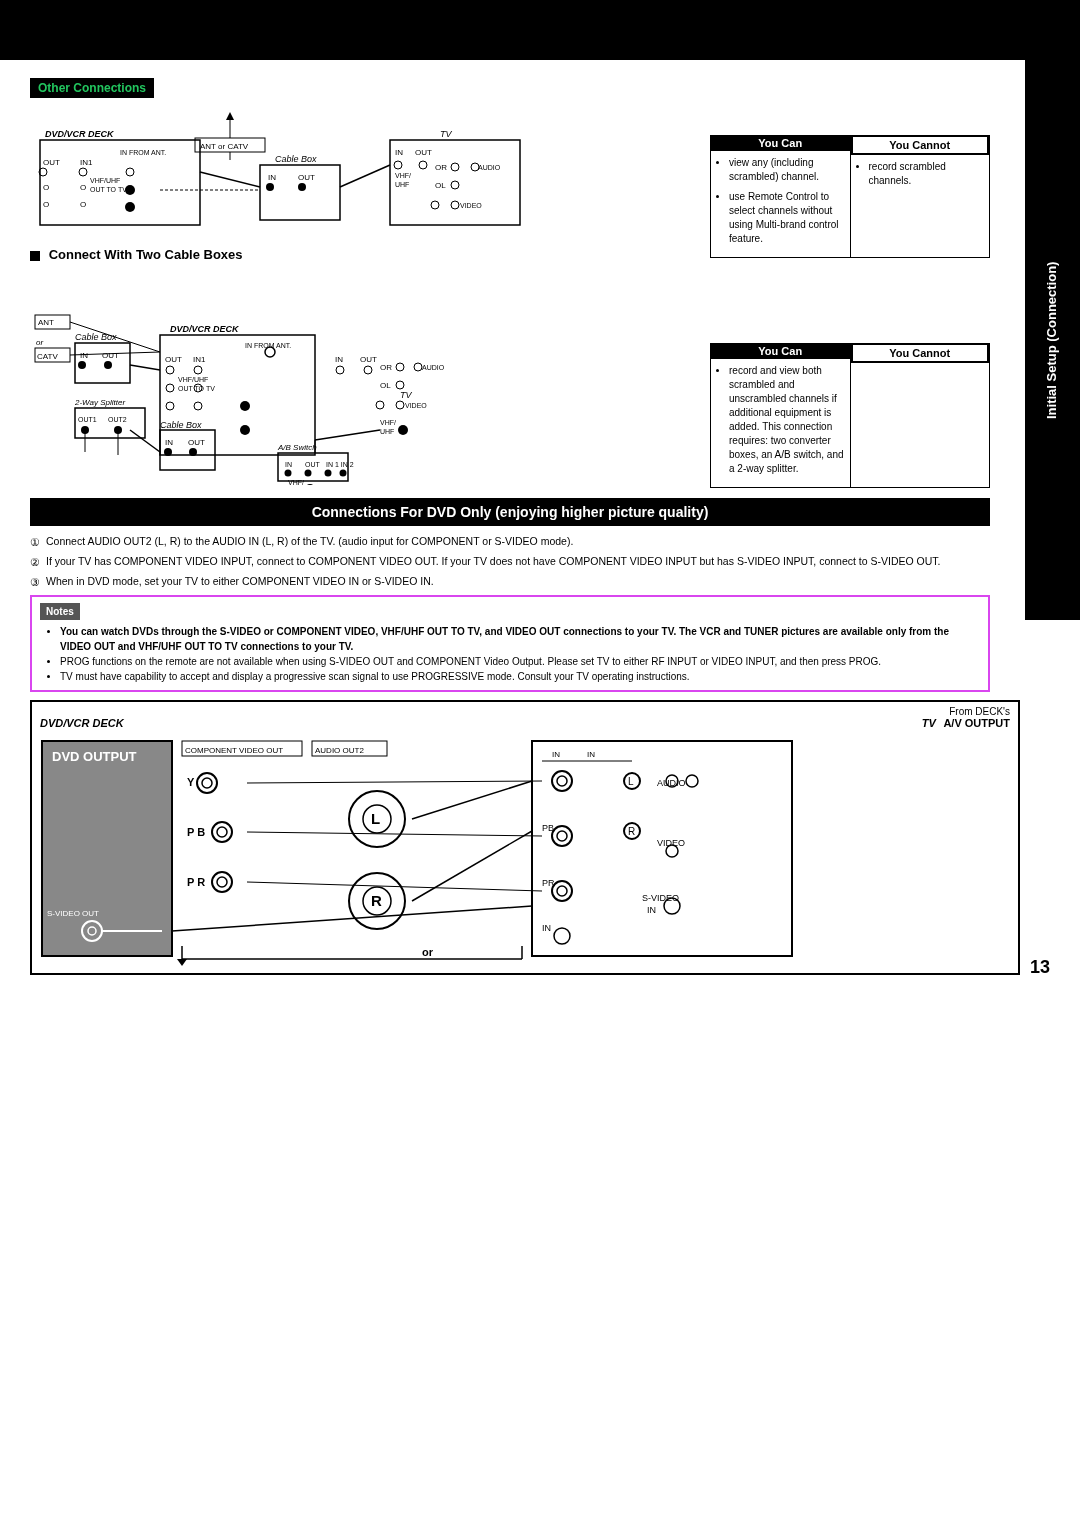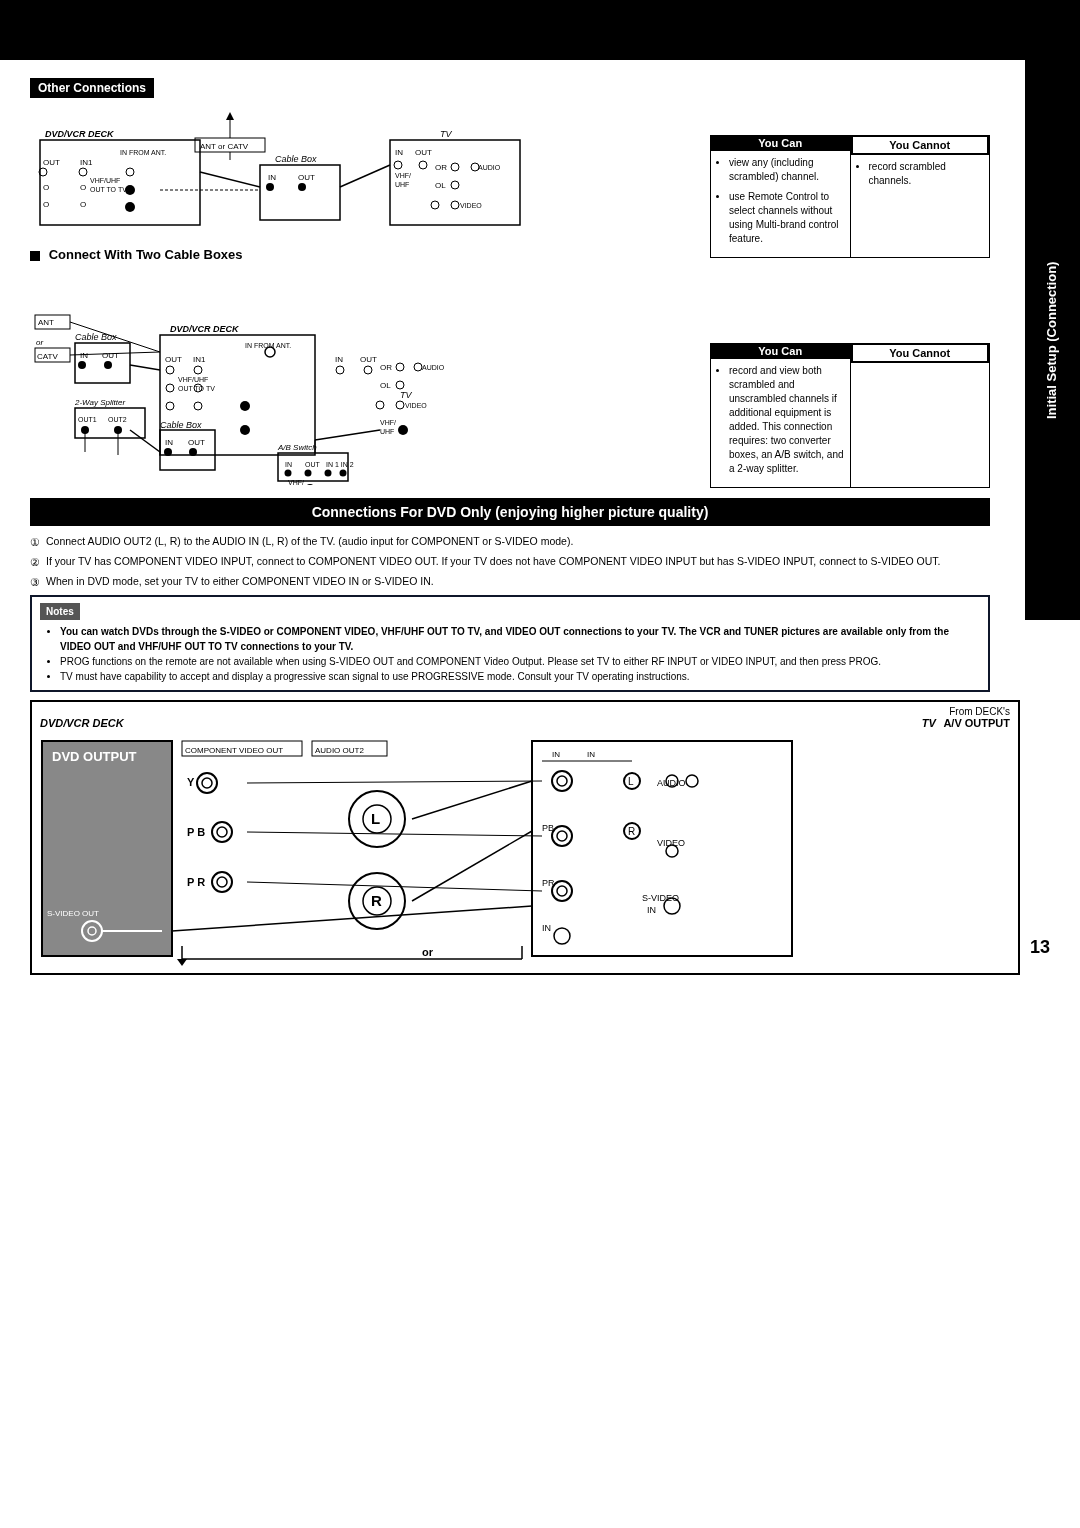--- a/index.html
+++ b/index.html
@@ -45,21 +45,21 @@
       padding: 15px 5px;
       height: 560px;
       text-align: center;
       line-height: 1.3;
     }
 
     
     .section-header {
       display: inline-block;
       background: #000;
-      color: #ffffff;
+      color: #22c55e;
       font-size: 12px;
       font-weight: bold;
       padding: 3px 8px;
       margin-bottom: 4px;
     }
 
     
     .top-section {
       display: flex;
       gap: 5px;
@@ -129,41 +129,41 @@
     }
 
     .numbered-item .num {
       position: absolute;
       left: 0;
       top: 0;
       font-size: 11px;
     }
 
     .notes-box {
-      border: 2px solid #0f172a;
+      border: 2px solid #d946ef;
       padding: 6px 8px;
       font-size: 10px;
       line-height: 1.5;
       margin-bottom: 8px;
     }
 
     .notes-label {
       background: #555;
       color: #fff;
       font-weight: bold;
       font-size: 10px;
       padding: 1px 6px;
       display: inline-block;
       margin-right: 5px;
     }
 
     
     .page-number {
       position: absolute;
-      bottom: 27px;
+      bottom: 7px;
       right: 30px;
       font-size: 18px;
       font-weight: bold;
     }
 
     .with-cable-title {
       font-weight: bold;
       font-size: 13px;
       margin-bottom: 5px;
     }

